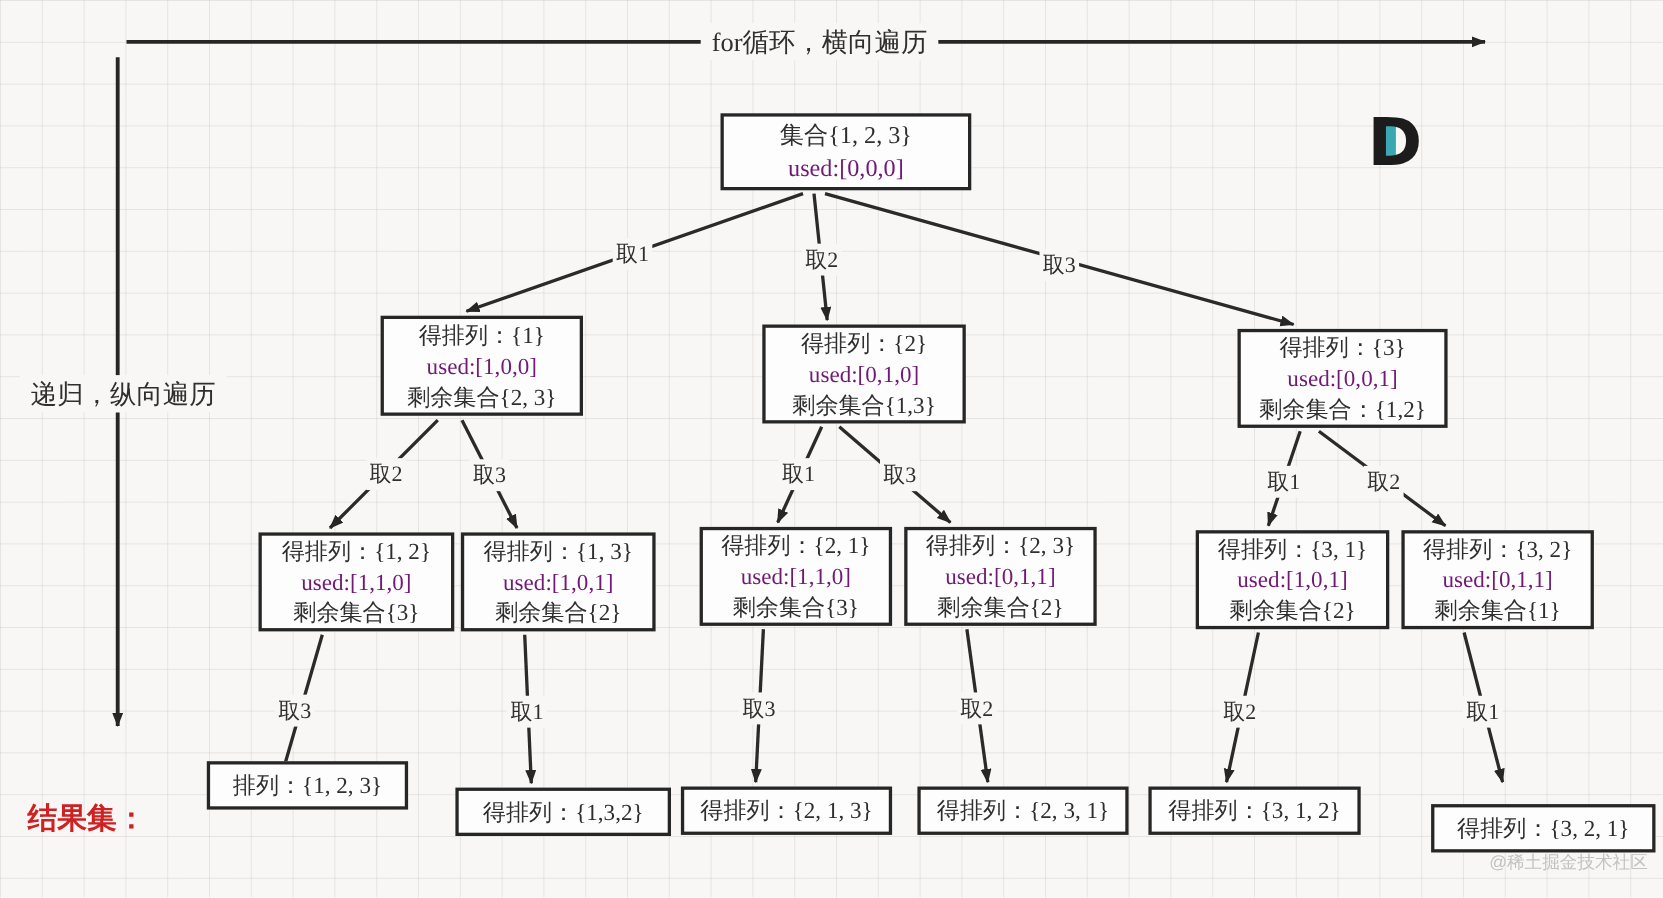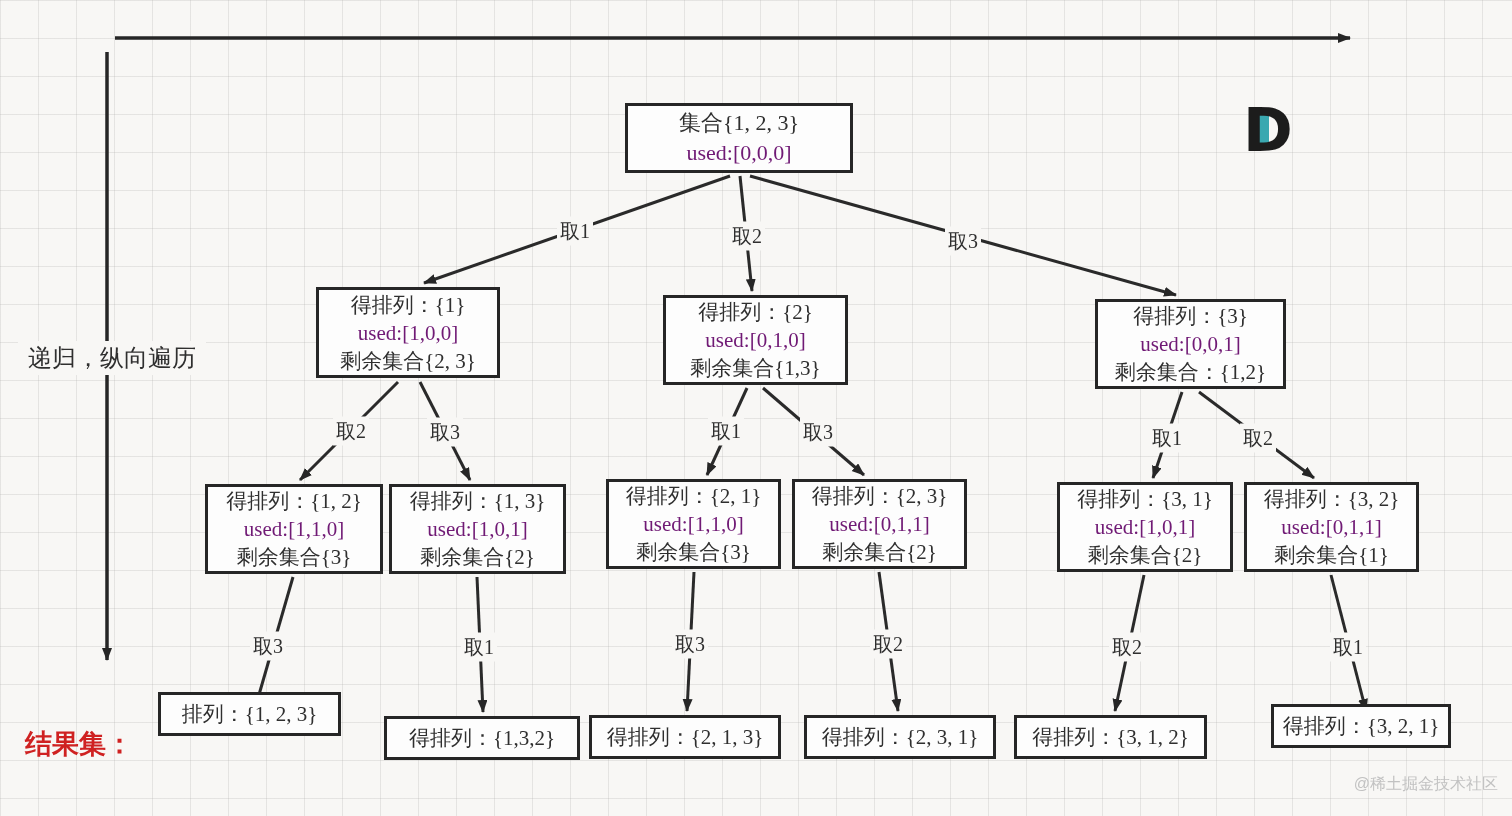--- a/index.html
+++ b/index.html
@@ -17,20 +17,21 @@
   }
   .layer{position:absolute;left:0;top:0;}
   .edge{stroke:#2a2a2a;stroke-width:3;}
   .axis{stroke:#262626;stroke-width:3.5;}
   .node{
     position:absolute;
     border:3px solid #262626;
     background:#fdfdfd;
     display:flex;flex-direction:column;justify-content:center;align-items:center;
     box-sizing:border-box;
+    margin-left:30px;
   }
   .node .ln{white-space:nowrap;font-size:21px;line-height:28px;}
   .node.root .ln{font-size:22px;line-height:30px;}
   .orange{color:#701a75;}
   .elabel{
     position:absolute;transform:translate(-50%,-50%);
     font-size:20px;white-space:nowrap;
     background:#f8f7f5;padding:1px 3px;
   }
   .axis-label{
@@ -93,20 +94,21 @@
     <line class="edge" x1="1199" y1="392" x2="1314" y2="478" marker-end="url(#ah)"></line>
 
     <line class="edge" x1="293" y1="577" x2="254" y2="712" marker-end="url(#ah)"></line>
     <line class="edge" x1="477" y1="577" x2="483" y2="712" marker-end="url(#ah)"></line>
     <line class="edge" x1="694" y1="572" x2="687" y2="711" marker-end="url(#ah)"></line>
     <line class="edge" x1="879" y1="572" x2="898" y2="711" marker-end="url(#ah)"></line>
     <line class="edge" x1="1144" y1="575" x2="1115" y2="711" marker-end="url(#ah)"></line>
     <line class="edge" x1="1331" y1="575" x2="1366" y2="711" marker-end="url(#ah)"></line>
   </svg>
 
+  <div class="axis-label" style="left:745px;top:38px">for循环，横向遍历</div>
   <div class="axis-label" style="left:112px;top:358px">递归，纵向遍历</div>
 
   <div class="result-label">结果集：</div>
 
   <div class="logo">
     <div class="logo-d">
       <span class="d-teal"></span>
       <span class="d-glyph">D</span>
     </div>
   </div>
@@ -173,21 +175,21 @@
   </div>
   <div class="node" style="left:589px;top:715px;width:192px;height:44px">
     <div class="ln">得排列：{2, 1, 3}</div>
   </div>
   <div class="node" style="left:804px;top:715px;width:192px;height:44px">
     <div class="ln">得排列：{2, 3, 1}</div>
   </div>
   <div class="node" style="left:1014px;top:715px;width:193px;height:44px">
     <div class="ln">得排列：{3, 1, 2}</div>
   </div>
-  <div class="node" style="left:1271px;top:704px;width:180px;height:44px">
+  <div class="node" style="left:1271px;top:731px;width:204px;height:44px">
     <div class="ln">得排列：{3, 2, 1}</div>
   </div>
 
   <span class="elabel" style="left:575px;top:231px">取1</span>
   <span class="elabel" style="left:747px;top:236px">取2</span>
   <span class="elabel" style="left:963px;top:241px">取3</span>
   <span class="elabel" style="left:351px;top:431px">取2</span>
   <span class="elabel" style="left:445px;top:432px">取3</span>
   <span class="elabel" style="left:726px;top:431px">取1</span>
   <span class="elabel" style="left:818px;top:432px">取3</span>

